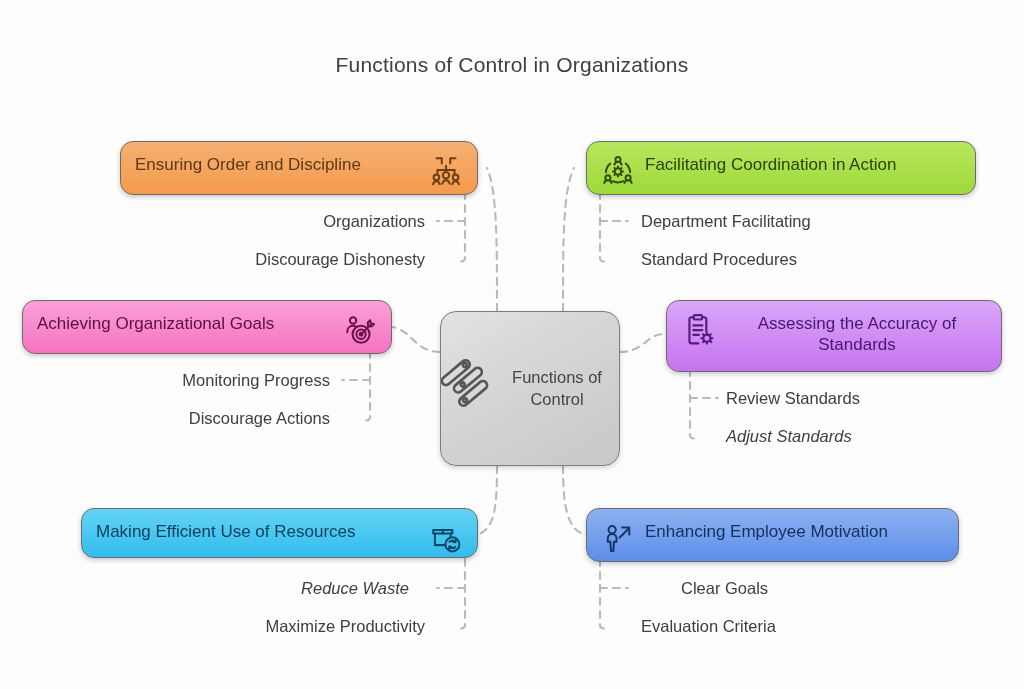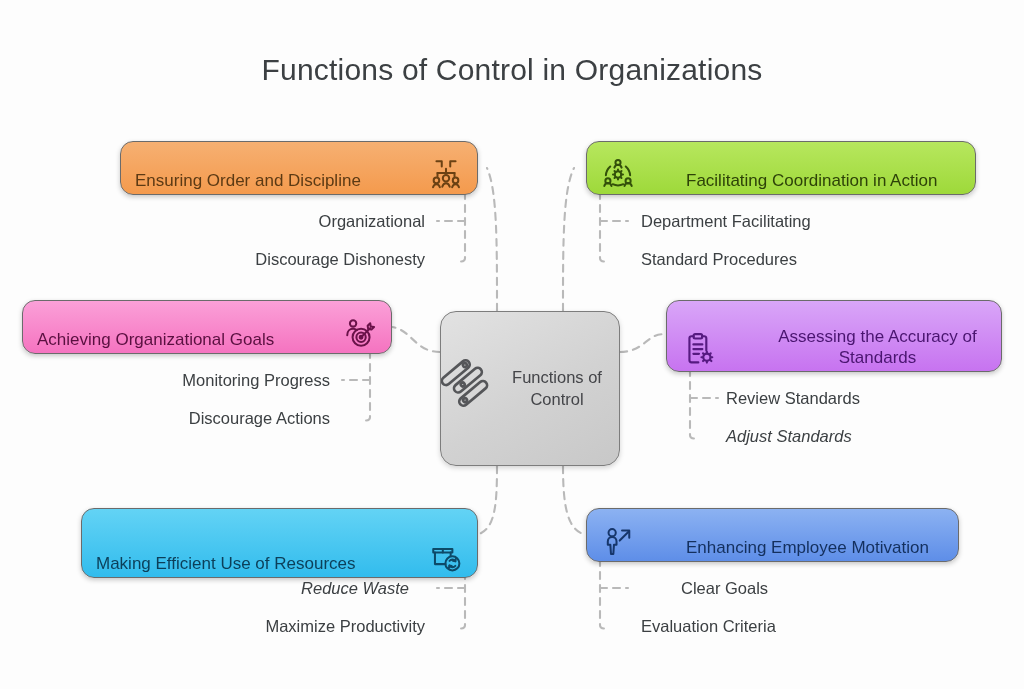--- a/index.html
+++ b/index.html
@@ -18,21 +18,21 @@
     overflow: hidden;
   }
 
   
   #page-title {
     position: absolute;
     left: 0;
     top: 53px;
     width: 1024px;
     text-align: center;
-    font-size: 30px;
+    font-size: 21px;
     color: #3c4043;
     letter-spacing: .2px;
     white-space: nowrap;
   }
 
   
   #wires {
     position: absolute;
     left: 0; top: 0;
     width: 1024px;
@@ -66,24 +66,23 @@
     width: 130px;
   }
 
   
   .branch {
     position: absolute;
     border-radius: 13px;
     border: 1.6px solid #6f6f6f;
     box-shadow: 0 2px 5px rgba(0,0,0,.22);
     display: flex;
-    align-items: flex-end;
+    align-items: flex-start;
     box-sizing: border-box;
-    padding: 3px 14px;
-    gap: 41px;
+    padding: 12px 14px;
   }
   .branch .b-label {
     font-size: 17px;
     line-height: 1.25;
     white-space: nowrap;
   }
   .branch.wrap .b-label { white-space: normal; text-align: center; }
   .branch .b-icon { flex: 0 0 auto; display: flex; align-items: center; }
 
   
@@ -191,21 +190,21 @@
           <path d="M24 15v3"></path>
         <circle cx="16" cy="20" r="3"></circle>
         <circle cx="7" cy="22" r="2.6"></circle>
         <circle cx="25" cy="22" r="2.6"></circle>
         <path d="M12.5 28c.6-2.2 1.8-3.4 3.5-3.4s2.9 1.2 3.5 3.4"></path>
         <path d="M3.8 28.5c.5-1.9 1.6-2.9 3.2-2.9s2.7 1 3.2 2.9"></path>
         <path d="M21.8 28.5c.5-1.9 1.6-2.9 3.2-2.9s2.7 1 3.2 2.9"></path>
       </svg>
     </span>
   </div>
-  <div class="leaf right-align" style="left:140px; top:213px; width:285px;">Organizational</div>
+  <div class="leaf right-align" style="left:140px; top:213px; width:285px;">Organizations</div>
   <div class="leaf right-align" style="left:140px; top:251px; width:285px;">Discourage Dishonesty</div>
 
   <div class="branch th-green icon-left" style="left:586px; top:141px; width:390px; height:54px;">
     <span class="b-icon">
       <svg width="34" height="34" viewBox="0 0 32 32" fill="none" stroke="#33500a" stroke-width="1.9" stroke-linecap="round" stroke-linejoin="round">
         <circle cx="16" cy="5.2" r="2.4"></circle>
         <path d="M12.6 10c.5-1.8 1.8-2.8 3.4-2.8s2.9 1 3.4 2.8"></path>
         <circle cx="6.5" cy="22.5" r="2.4"></circle>
         <path d="M3.1 27.3c.5-1.8 1.8-2.8 3.4-2.8s2.9 1 3.4 2.8"></path>
         <circle cx="25.5" cy="22.5" r="2.4"></circle>
@@ -248,21 +247,21 @@
         <path d="M11 11h8M11 15.2h8M11 19.4h5"></path>
         <circle cx="23" cy="22.4" r="3.2"></circle>
         <path d="M23 17.6v1.4M23 25.8v1.4M18.2 22.4h1.4M26.4 22.4h1.4M19.6 19l1 1M26 24.8l1 1M26.4 19l-1 1M20.6 24.8l-1 1"></path>
       </svg>
     </span>
     <span class="b-label">Assessing the Accuracy of Standards</span>
   </div>
   <div class="leaf left-align" style="left:726px; top:390px; width:280px;">Review Standards</div>
   <div class="leaf left-align" style="left:726px; top:428px; width:280px;font-style:italic;">Adjust Standards</div>
 
-  <div class="branch th-cyan icon-right" style="left:81px; top:508px; width:397px; height:70px;">
+  <div class="branch th-cyan icon-right" style="left:81px; top:508px; width:397px; height:50px;">
     <span class="b-label">Making Efficient Use of Resources</span>
     <span class="b-icon">
       <svg width="34" height="34" viewBox="0 0 32 32" fill="none" stroke="#0d4a68" stroke-width="1.9" stroke-linecap="round" stroke-linejoin="round">
         <path d="M4 8.5h18v3.2H4z"></path>
         <path d="M5.6 11.7v11h10"></path>
         <path d="M20.4 11.7v3"></path>
         <path d="M13 8.5v3.2"></path>
         <circle cx="22" cy="22" r="6.6"></circle>
         <path d="M19.3 19.6a3.6 3.6 0 0 1 5.5.3"></path>
         <path d="M24.8 24.4a3.6 3.6 0 0 1-5.5-.3"></path>

